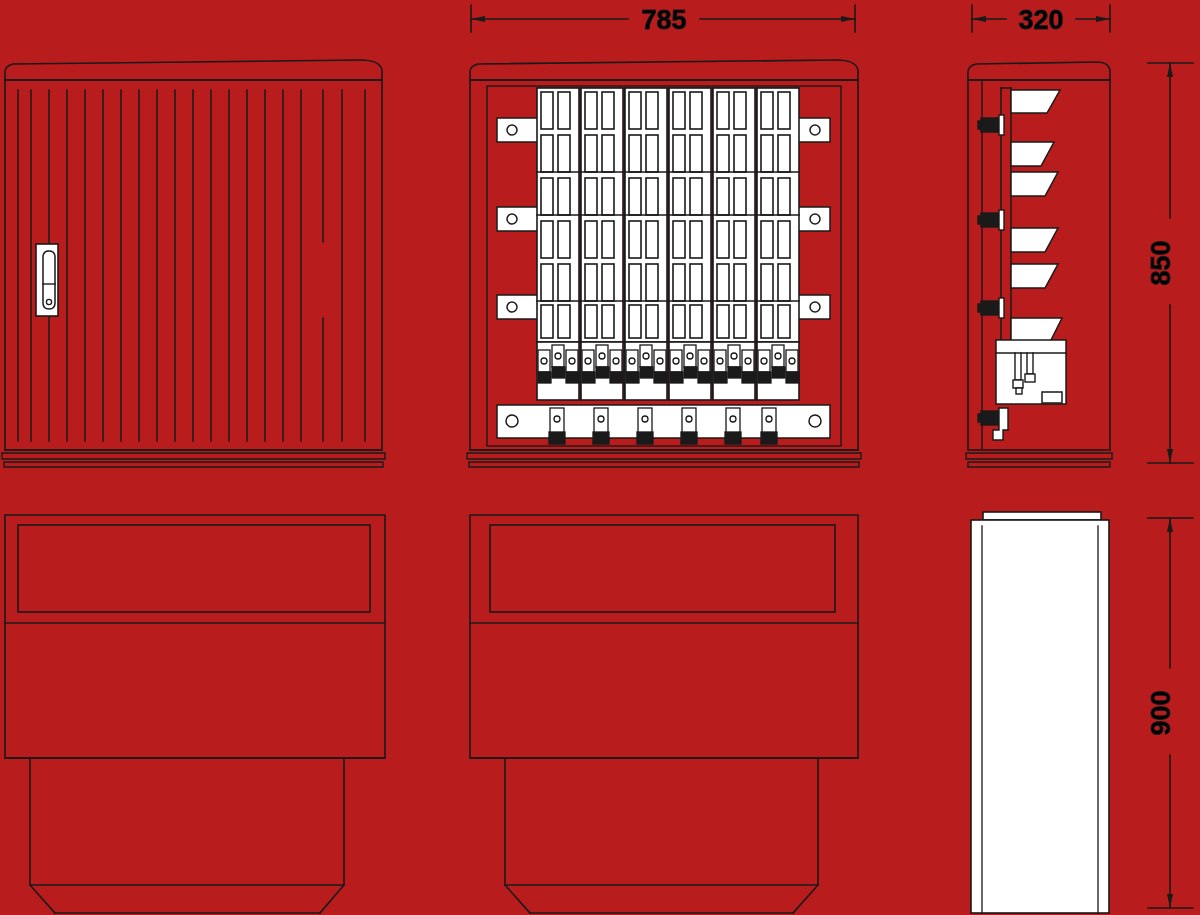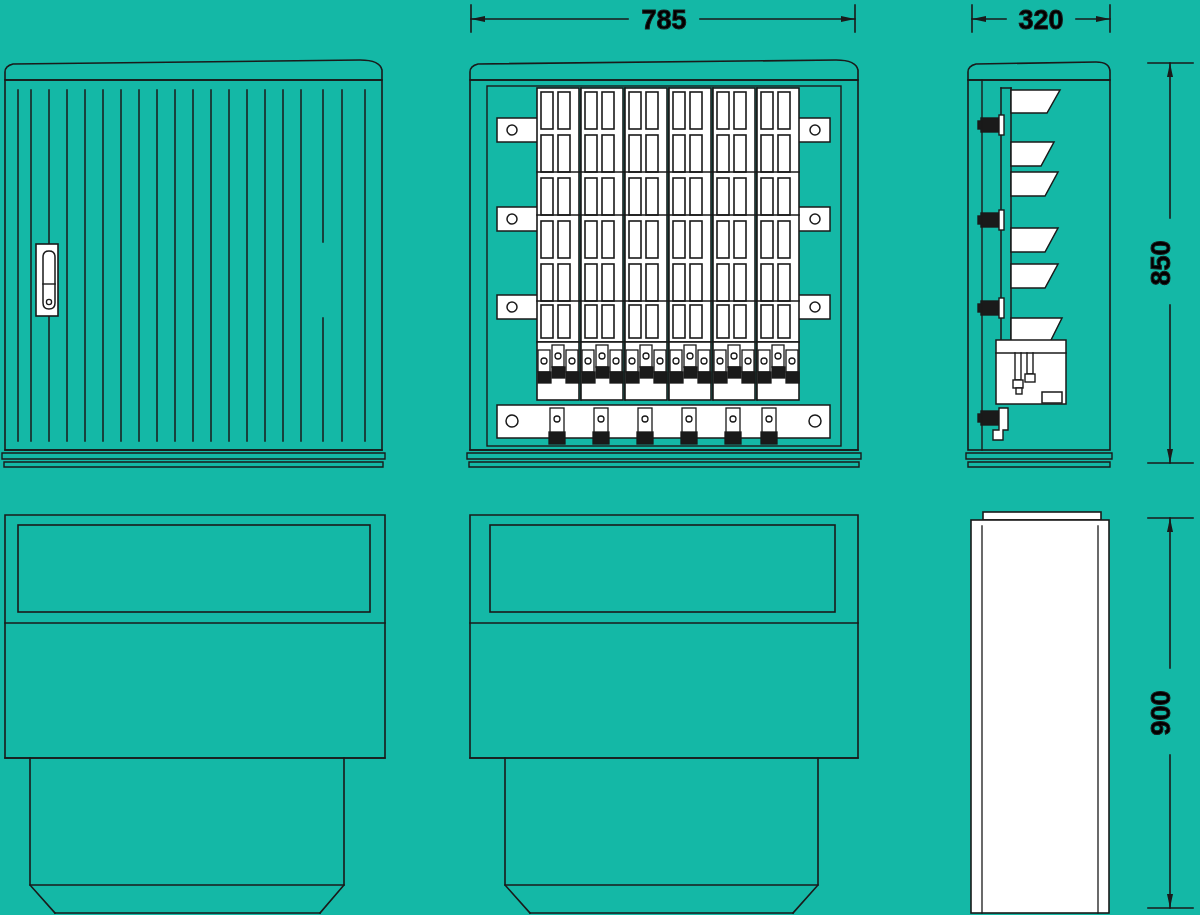--- a/index.html
+++ b/index.html
@@ -1,19 +1,19 @@
 <!DOCTYPE html>
 <html><head>
 <meta charset="utf-8">
 <title>Cabinet Technical Drawing</title>
 <style>
   html,body{margin:0;padding:0;background:#ffffff;}
   body{width:1200px;height:915px;overflow:hidden;
        font-family:"Liberation Sans", sans-serif;}
-  #stage{position:relative;width:1200px;height:915px;background:#14b8a6;}
+  #stage{position:relative;width:1200px;height:915px;background:#b91c1c;}
   svg{display:block;}
   .dimtext{font-family:"Liberation Sans", sans-serif;font-size:27px;
            font-weight:700;fill:#000;}
 </style>
 </head>
 <body>
 
 <div id="stage">
 <svg width="1200" height="915" viewBox="0 0 1200 915">
 

